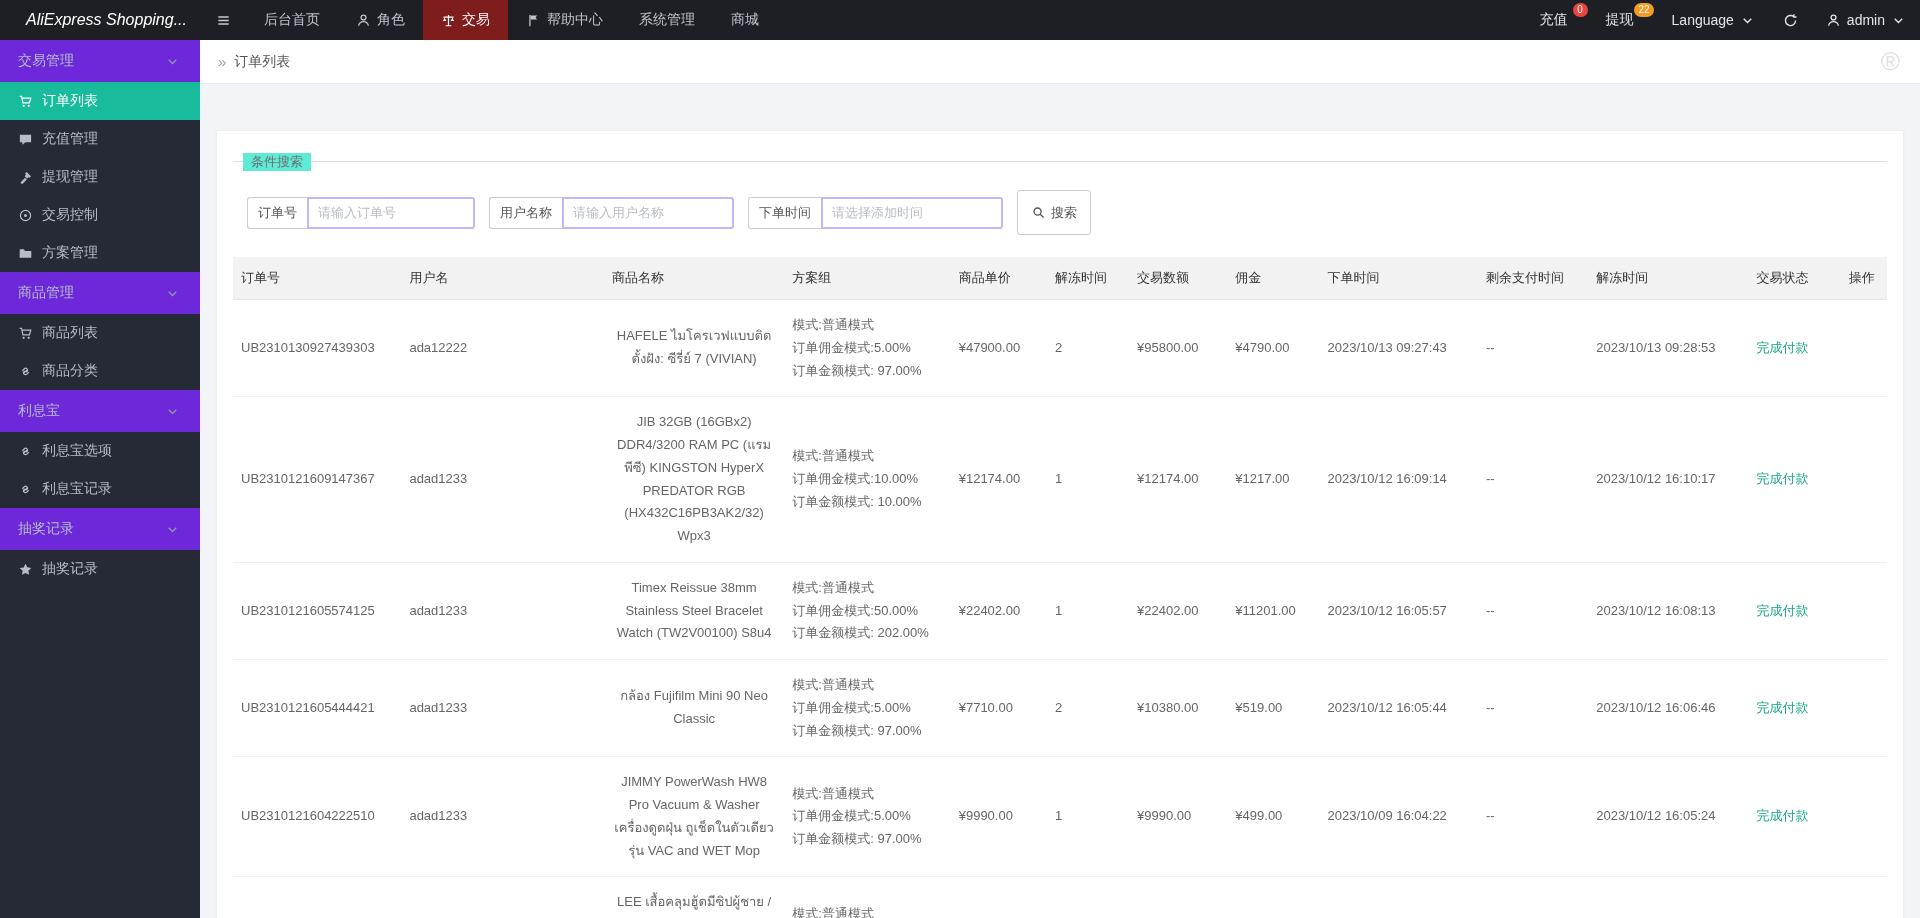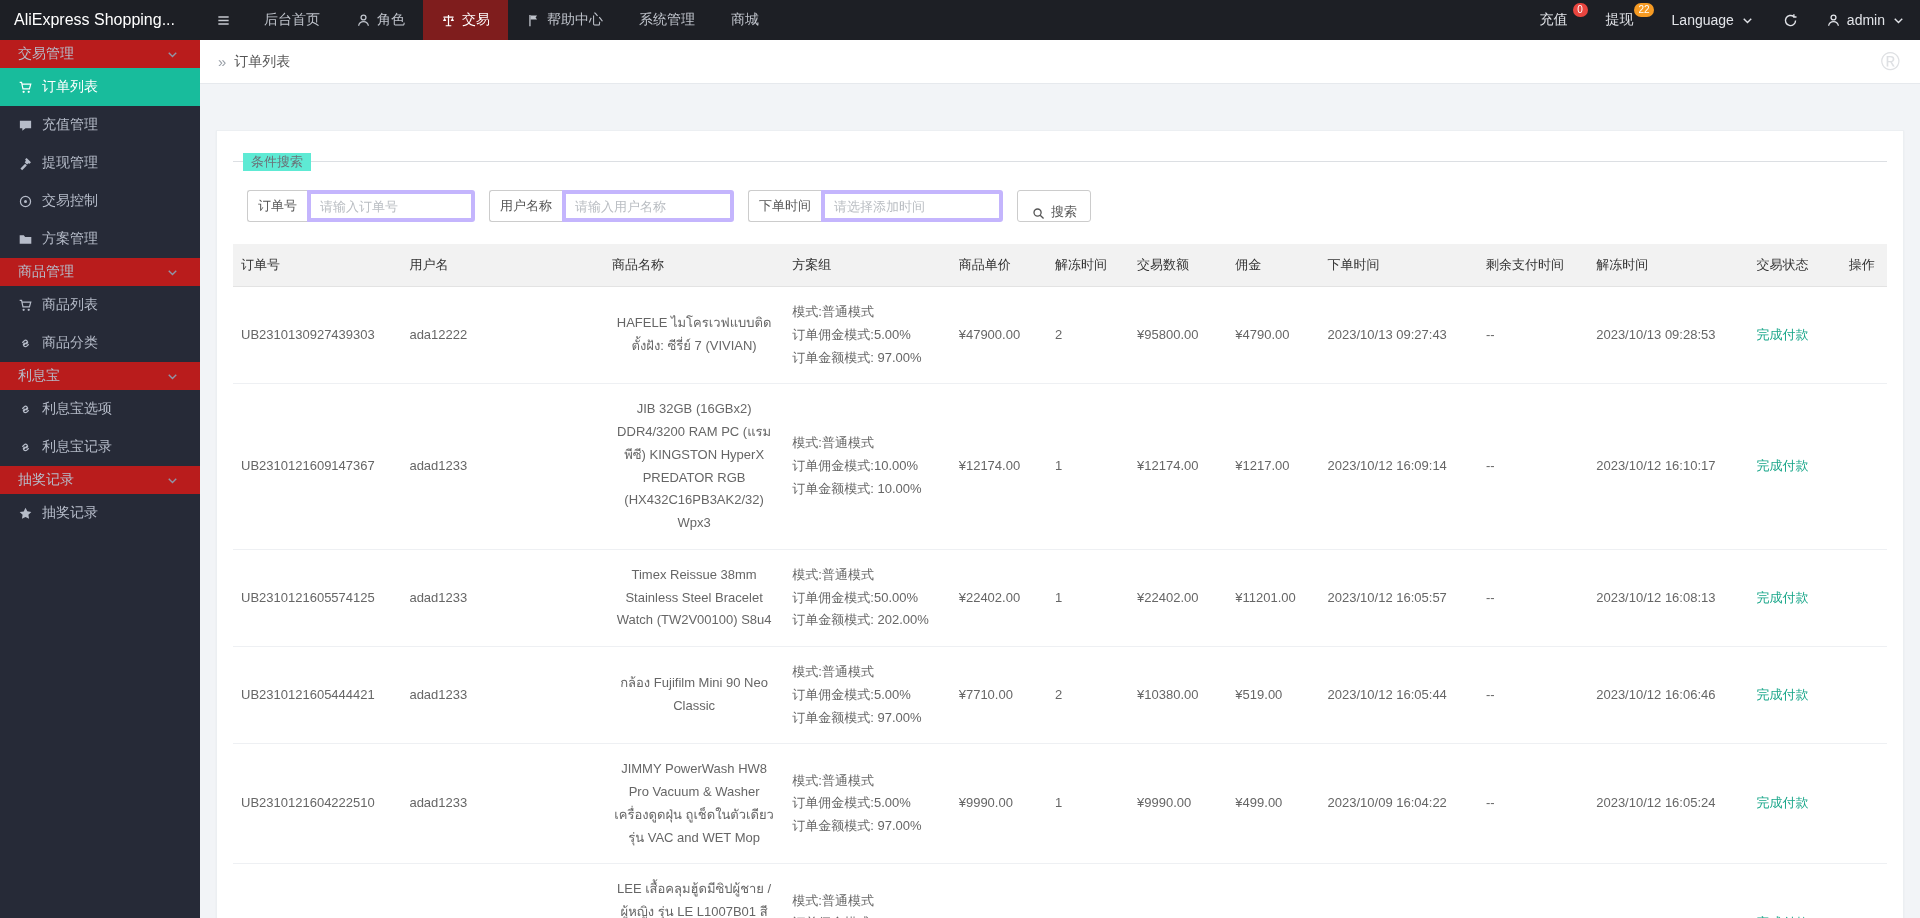--- a/index.html
+++ b/index.html
@@ -1,57 +1,57 @@
 <!DOCTYPE html>
 <html><head>
 <meta charset="utf-8">
 <style>
   * { margin:0; padding:0; box-sizing:border-box; }
   html,body { font-family:"Liberation Sans","DejaVu Sans",sans-serif; }
   .screen { position:relative; width:1920px; height:918px; overflow:hidden; background:#f2f4f7; }
 
   
   .navbar { position:absolute; top:0; left:0; width:1920px; height:40px; background:#1d1f25; display:flex; align-items:stretch; color:#bfc3cb; z-index:20; }
-  .logo { width:200px; min-width:200px; display:flex; align-items:center; padding:0 14px; color:#ffffff; font-size:16px; white-space:nowrap; overflow:hidden; cursor:pointer; }
+  .logo { width:200px; min-width:200px; display:flex; align-items:center; padding:0 26px; color:#ffffff; font-size:16px; white-space:nowrap; overflow:hidden; cursor:pointer;font-style:italic; }
   .nav-toggle { width:46px; display:flex; align-items:center; justify-content:center; cursor:pointer; color:#c7cad1; }
   .top-menu { display:flex; align-items:stretch; }
   .top-item { display:flex; align-items:center; gap:6px; padding:0 18px; font-size:14px; cursor:pointer; white-space:nowrap; }
   .top-item.active { background:#7f1d1d; color:#ffffff; }
   .nav-right { margin-left:auto; display:flex; align-items:stretch; }
   .nav-item { display:flex; align-items:center; gap:6px; padding:0 14px; font-size:14px; color:#e2e4e9; cursor:pointer; white-space:nowrap; }
   .pill { position:relative; padding-right:24px; }
   .badge { position:absolute; top:3px; right:4px; min-width:15px; text-align:center; font-size:10px; line-height:1; padding:2px 4px; border-radius:8px; color:#fff; }
   .badge-red { background:#e9453f; }
   .badge-orange { background:#f59a23; }
 
   
   .sidebar { position:absolute; top:40px; left:0; bottom:0; width:200px; background:#262a37; overflow:hidden; }
-  .sb-group { height:28px; background:#b91c1c; display:flex; align-items:center; justify-content:space-between; padding:0 20px 0 18px; color:#b6bcc9; font-size:14px; cursor:pointer; }
+  .sb-group { height:42px; background:#6d28d9; display:flex; align-items:center; justify-content:space-between; padding:0 20px 0 18px; color:#b6bcc9; font-size:14px; cursor:pointer; }
   .sb-caret { color:#8f96a8; display:flex; }
   .sb-item { height:38px; display:flex; align-items:center; gap:9px; padding-left:18px; background:#262a37; color:#b6bcc9; font-size:14px; cursor:pointer; }
   .sb-item.active { background:#18bc9c; color:#ffffff; }
   .sb-ic { display:flex; width:15px; justify-content:center; }
 
   
   .main { position:absolute; top:40px; left:200px; right:0; bottom:0; overflow:hidden; }
   .breadcrumb-bar { height:44px; background:#ffffff; border-bottom:1px solid #e6e9ed; display:flex; align-items:center; gap:8px; padding:0 18px; font-size:14px; color:#555; }
   .bc-arrow { color:#9aa0a8; font-size:15px; }
   .content { padding:46px 16px 0 16px; }
   .card { background:#ffffff; border:1px solid #eceff2; box-shadow:0 1px 2px rgba(0,0,0,.04); padding:16px 16px 30px 16px; min-height:700px; }
 
   
   .fieldset { position:relative; border-top:1px solid #dcdfe3; margin-top:14px; padding:28px 0 0 14px; }
   .legend { position:absolute; top:-9px; left:10px; background:#5eead4; padding:0 8px; font-size:13px; color:#6b7077; }
   .search-row { display:flex; align-items:center; gap:14px; }
   .ig { display:flex; font-size:13px; }
   .ig .lbl { display:flex; align-items:center; height:32px; padding:0 10px; border:1px solid #cccccc; border-right:none; border-radius:3px 0 0 3px; background:#ffffff; color:#555; white-space:nowrap; }
-  .ig input { height:32px; border:4px solid #c4b5fd; border-radius:0 3px 3px 0; padding:0 9px; font-size:13px; color:#555; outline:none; font-family:inherit; background:#fff; }
+  .ig input { height:32px; border:2px solid #c4b5fd; border-radius:0 3px 3px 0; padding:0 9px; font-size:13px; color:#555; outline:none; font-family:inherit; background:#fff; }
   .ig input::placeholder { color:#b9bdc2; }
   .w1 { width:168px; } .w2 { width:172px; } .w3 { width:182px; }
-  .search-btn { height:32px; display:flex; align-items:flex-end; gap:5px; padding:0 13px; border:1px solid #cccccc; border-radius:3px; background:#ffffff; color:#555; font-size:13px; cursor:pointer; font-family:inherit; }
+  .search-btn { height:45px; display:flex; align-items:center; gap:5px; padding:0 13px; border:1px solid #cccccc; border-radius:3px; background:#ffffff; color:#555; font-size:13px; cursor:pointer; font-family:inherit; }
 
   
   .table-wrap { margin-top:22px; }
   table { width:100%; border-collapse:collapse; table-layout:fixed; font-size:13px; color:#666; }
   thead th { background:#f2f2f2; border-bottom:1px solid #e3e3e3; padding:12px 8px; font-weight:normal; color:#333; text-align:left; white-space:nowrap; overflow:hidden; }
   tbody td { border-bottom:1px solid #eef0f3; padding:14px 8px; vertical-align:middle; line-height:1.75; }
   td.c-product { text-align:center; overflow-wrap:anywhere; color:#666; }
   td.c-plan { white-space:pre-line; }
   td.nowrap { white-space:nowrap; }
   td.c-status { color:#18a689; white-space:nowrap;margin-top:48px; }

